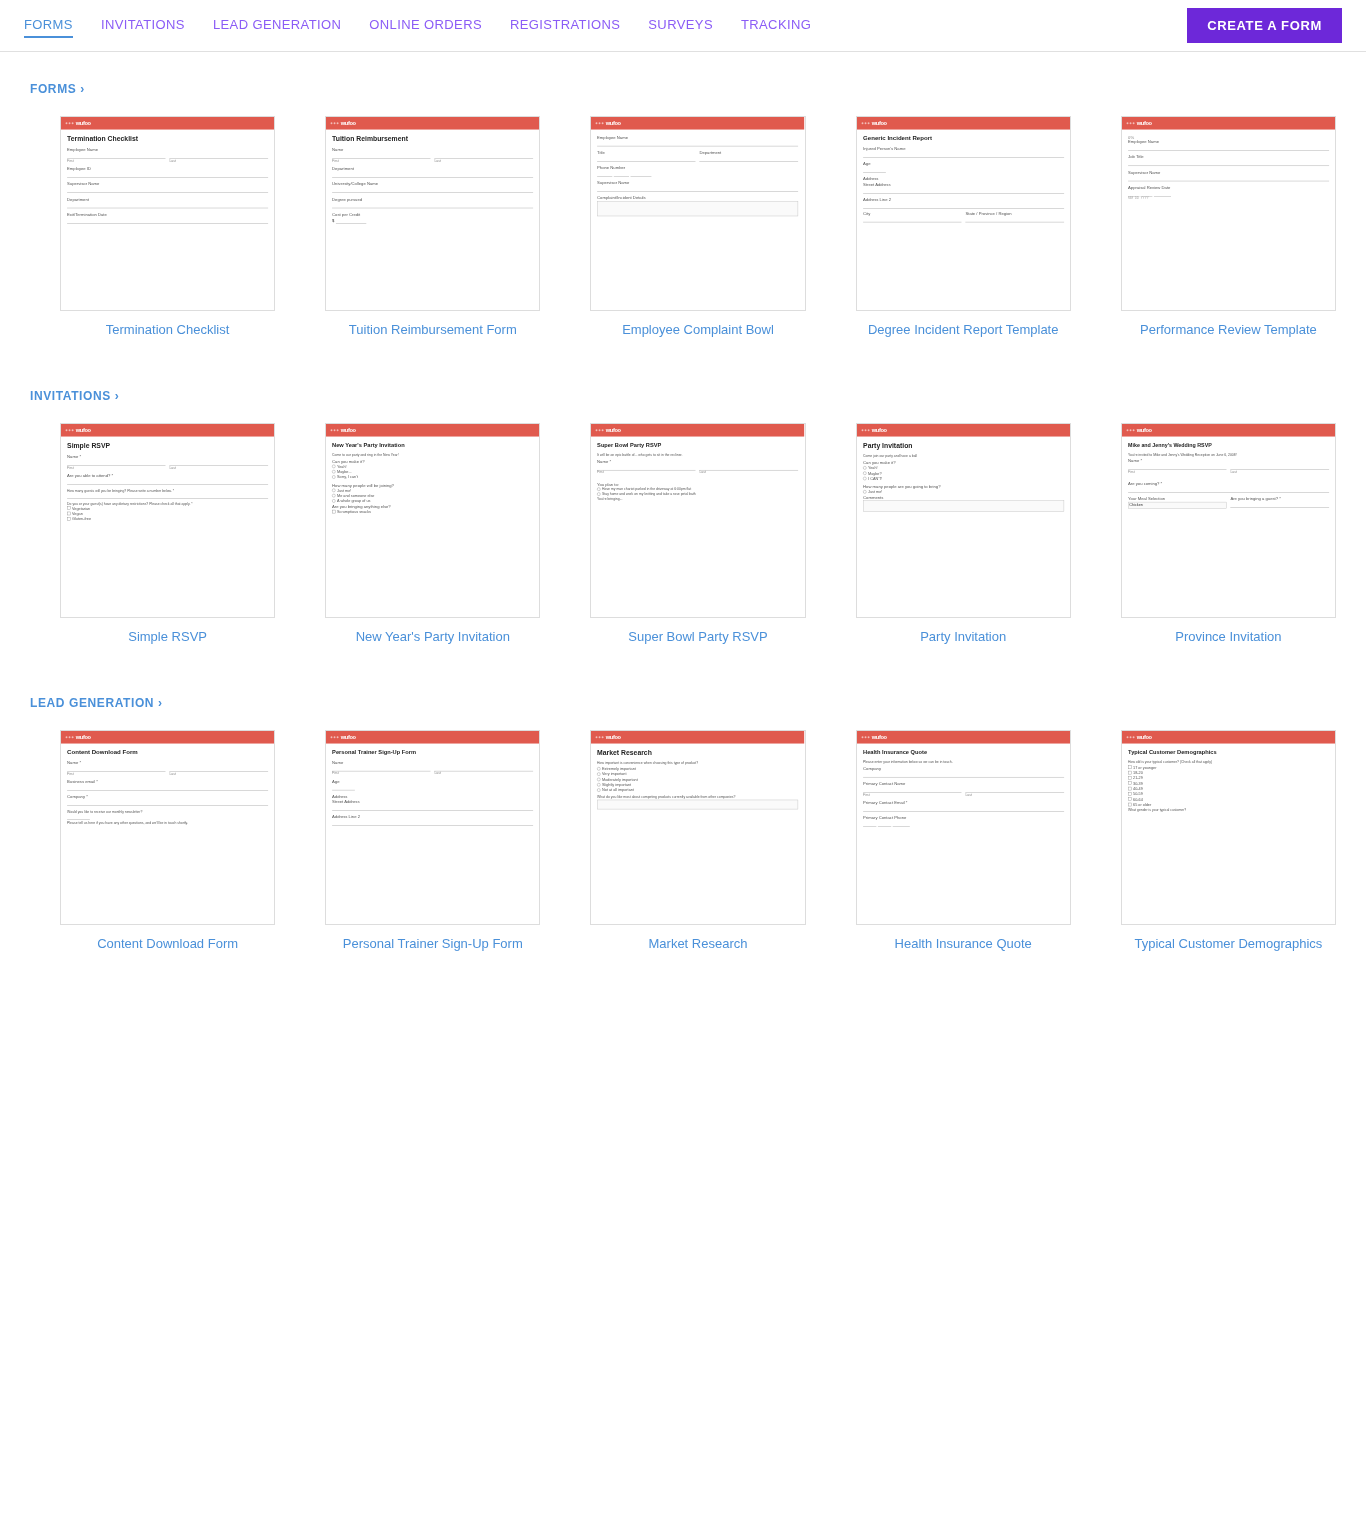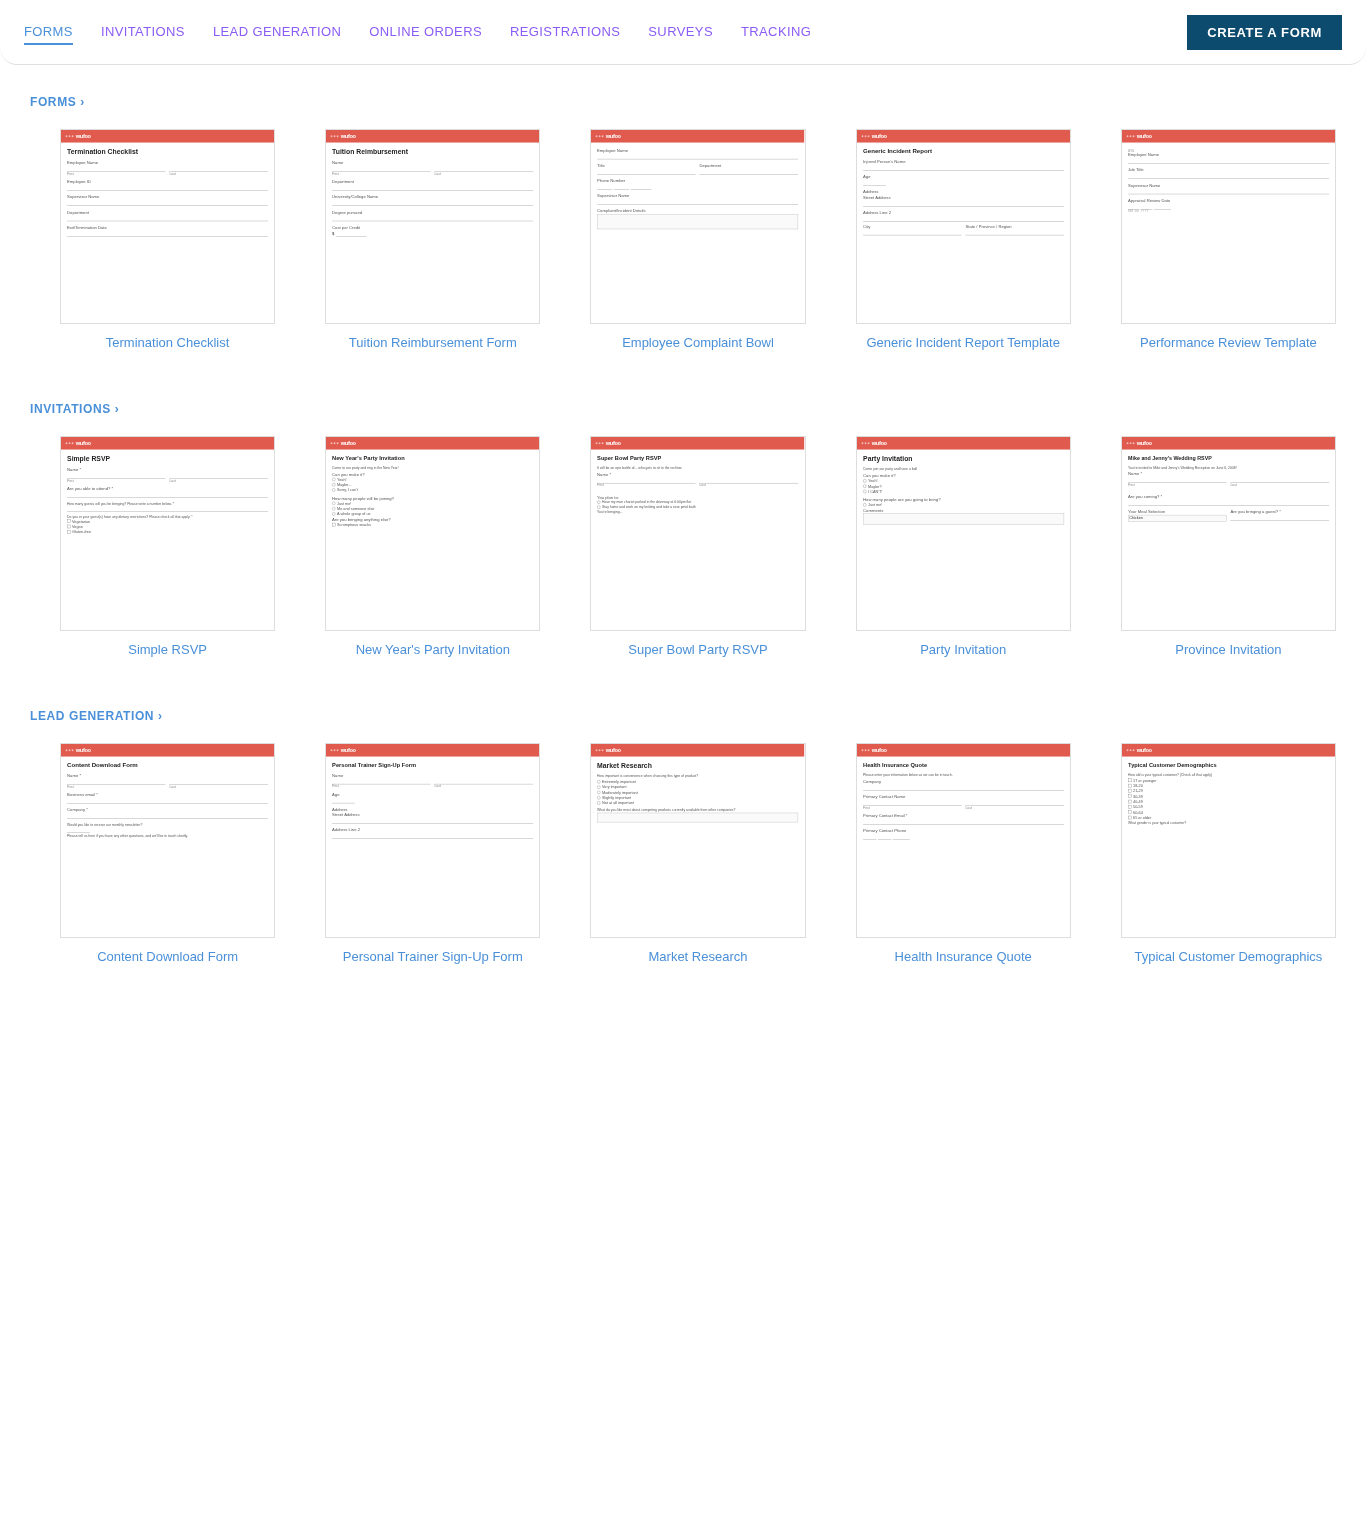--- a/index.html
+++ b/index.html
@@ -3,41 +3,40 @@
   <meta charset="utf-8">
   <style>
     * { box-sizing: border-box; margin: 0; padding: 0; }
     body { font-family: Arial, sans-serif; background: #fff; color: #333; font-size: 14px; }
 
     
     nav {
       display: flex;
       align-items: center;
       padding: 0 24px;
-      height: 65px;
+      height: 52px;
       border-bottom: 1px solid #e0e0e0;
       background: #fff;
-      border-radius: 17px;
     }
     .nav-links {
       display: flex;
       gap: 28px;
       flex: 1;
     }
     .nav-link {
       text-decoration: none;
       font-size: 13px;
       color: #8b5cf6;
       text-transform: uppercase;
       letter-spacing: 0.03em;
       padding: 4px 0;
     }
     .nav-link.active { color: #4a90d9; border-bottom: 2px solid #4a90d9; }
     .create-btn {
-      background: #0c4a6e;
+      background: #6d28d9;
       color: #fff;
       border: none;
       padding: 10px 20px;
       font-size: 13px;
       font-weight: bold;
       cursor: pointer;
       letter-spacing: 0.05em;
       text-transform: uppercase;
     }
 
@@ -339,21 +338,21 @@
                     </div>
                     <div class="fp-field">
                       <div class="fp-label">State / Province / Region</div>
                       <div class="fp-input"></div>
                     </div>
                   </div>
               </div>
             </div>
           </div>
         </div>
-        <div class="card-label">Generic Incident Report Template</div>
+        <div class="card-label">Degree Incident Report Template</div>
       </div>
 
       <div class="card">
         <div class="card-preview">
           <div class="card-preview-inner">
             <div class="fp">
               <div class="fp-header">
                   <div class="fp-dots">
                     <div class="fp-dot"></div>
                     <div class="fp-dot"></div>

